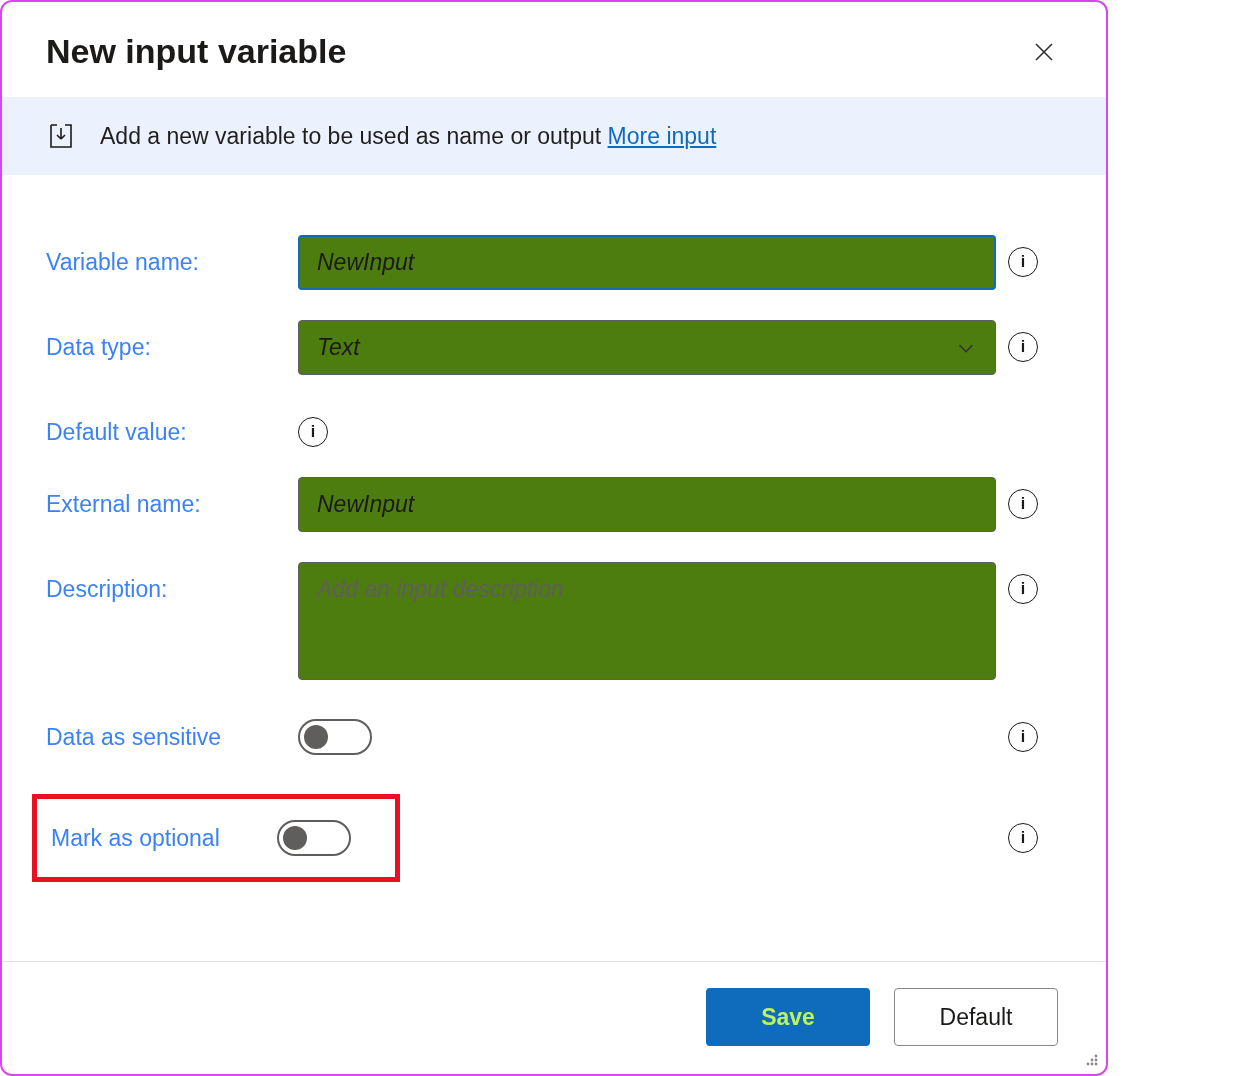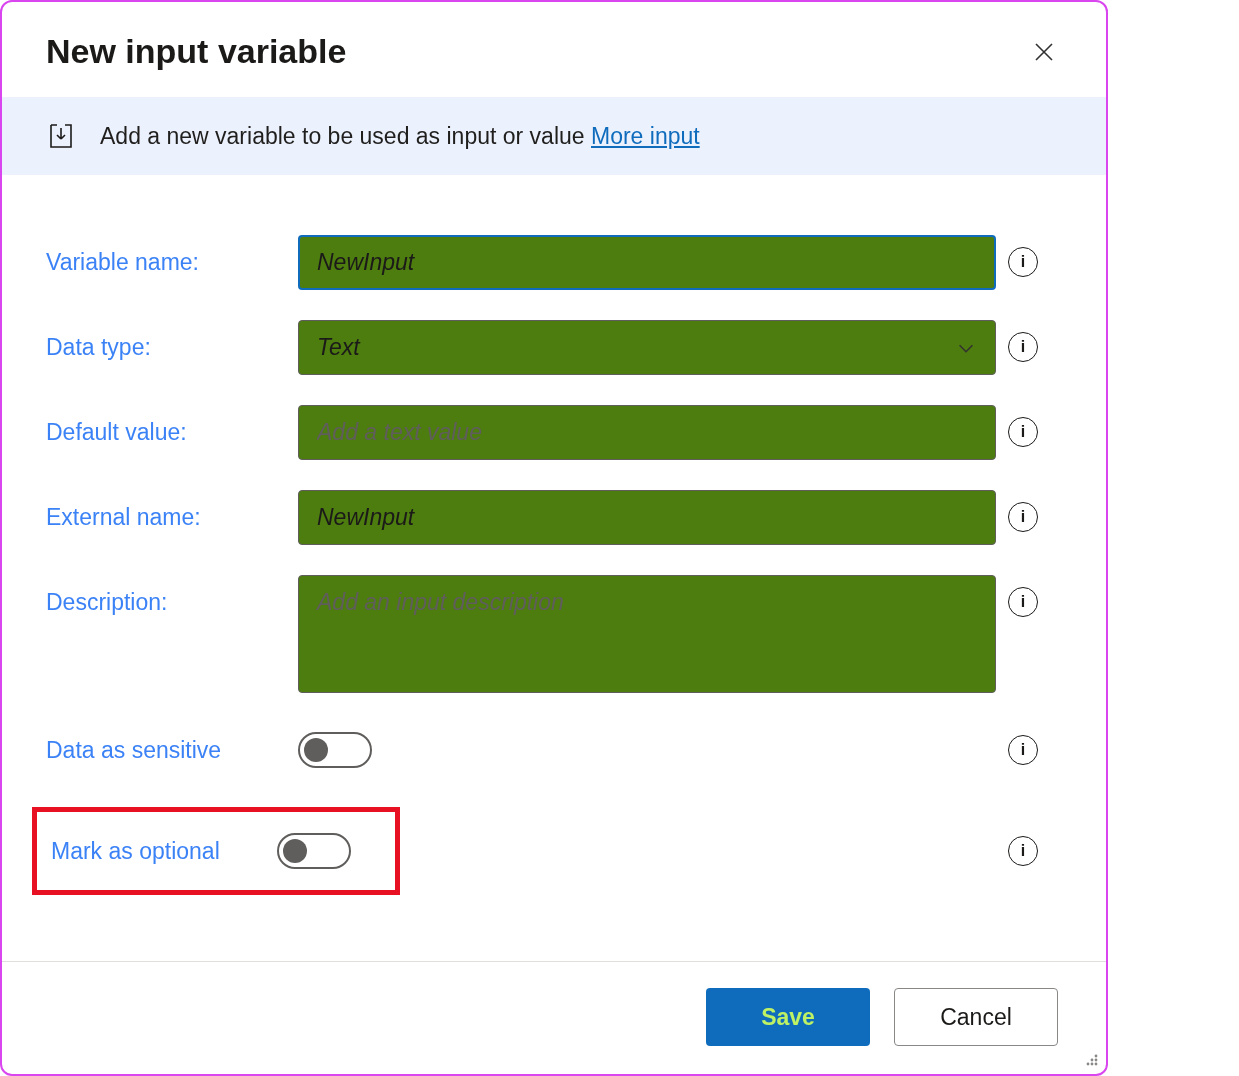--- a/index.html
+++ b/index.html
@@ -203,21 +203,21 @@
         </svg>
     </button>
   </div>
 
   <div class="info-banner">
     <svg viewBox="0 0 30 30">
       <path d="M5 4 H11 M5 4 V26 H25 V4 H19 M5 26 H25"></path>
       <path d="M15 7 V18 M15 18 L11 14 M15 18 L19 14"></path>
     </svg>
     <span>
-      <span>Add a new variable to be used as input or value </span>
+      <span>Add a new variable to be used as name or output </span>
       <a class="info-link">More input</a>
     </span>
   </div>
 
   <div class="form-body">
 
     <div class="form-row">
       <div class="form-label">Variable name:</div>
       <input class="text-input focused" type="text" value="NewInput" style="">
       <div class="info-icon">i</div>
@@ -229,21 +229,20 @@
         <span>Text</span>
         <svg class="select-chevron" viewBox="0 0 24 24">
             <path d="M5 9 L12 16 L19 9"></path>
           </svg>
       </div>
       <div class="info-icon">i</div>
     </div>
 
     <div class="form-row">
       <div class="form-label">Default value:</div>
-      <input class="text-input" type="text" placeholder="Add a text value" style="">
       <div class="info-icon">i</div>
     </div>
 
     <div class="form-row">
       <div class="form-label">External name:</div>
       <input class="text-input" type="text" value="NewInput" style="">
       <div class="info-icon">i</div>
     </div>
 
     <div class="form-row">
@@ -273,21 +272,21 @@
           </div>
         </div>
       </div>
       <div class="info-icon toggle-info">i</div>
     </div>
 
   </div>
 
   <div class="footer">
     <button class="btn btn-primary">Save</button>
-    <button class="btn btn-secondary">Cancel</button>
+    <button class="btn btn-secondary">Default</button>
   </div>
 
   <svg class="resize-grip" viewBox="0 0 18 18">
     <circle cx="14" cy="6" r="1.4" fill="#8a8886"></circle>
     <circle cx="14" cy="10" r="1.4" fill="#8a8886"></circle>
     <circle cx="14" cy="14" r="1.4" fill="#8a8886"></circle>
     <circle cx="10" cy="10" r="1.4" fill="#8a8886"></circle>
     <circle cx="10" cy="14" r="1.4" fill="#8a8886"></circle>
     <circle cx="6" cy="14" r="1.4" fill="#8a8886"></circle>
   </svg>

